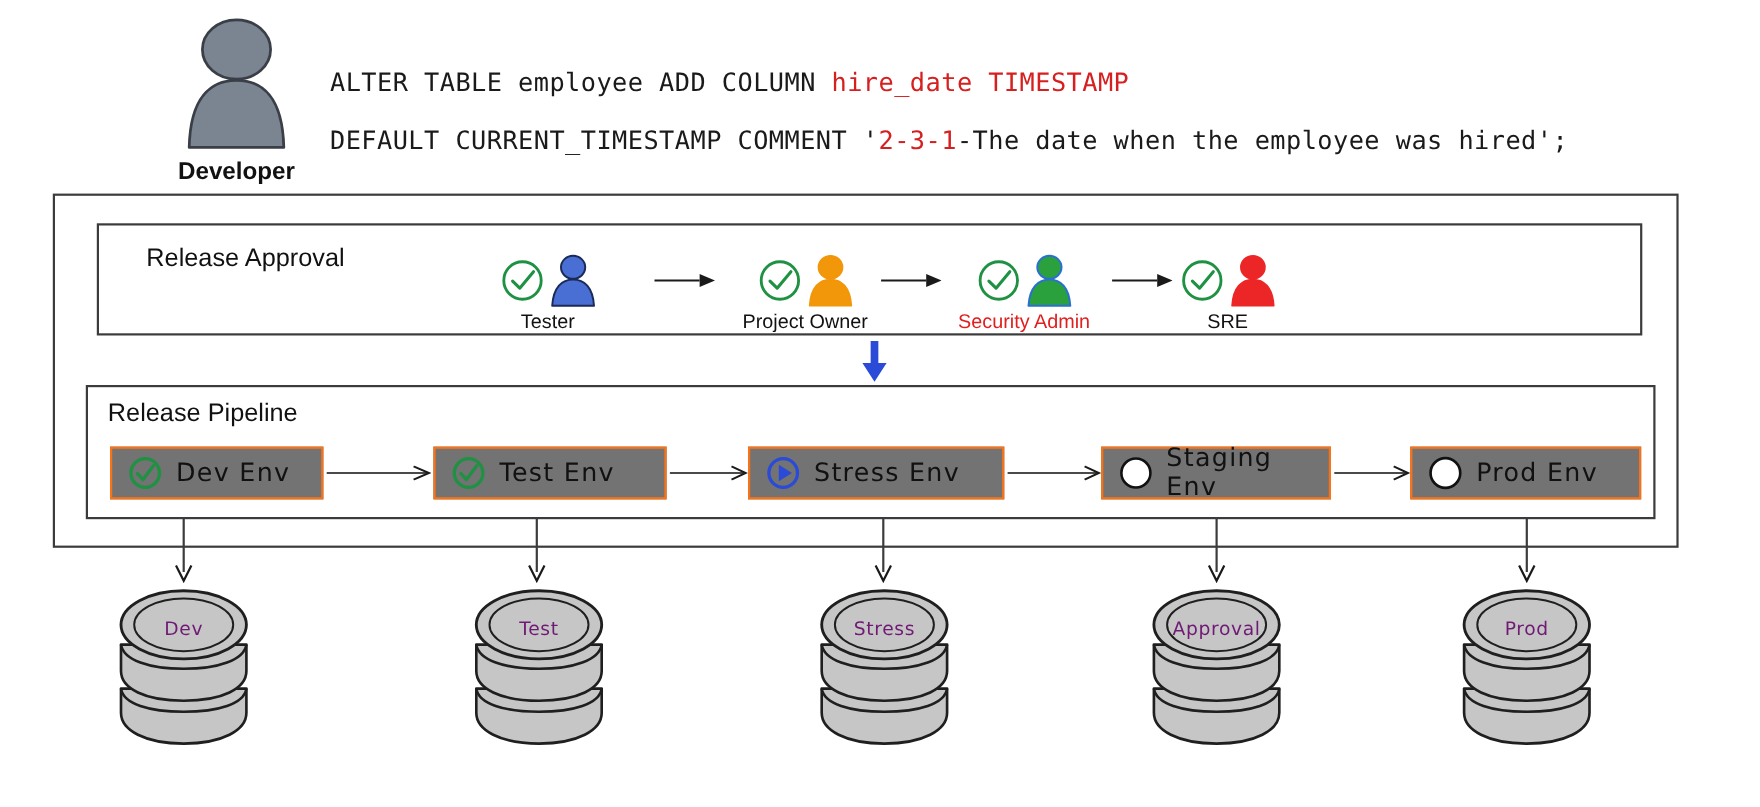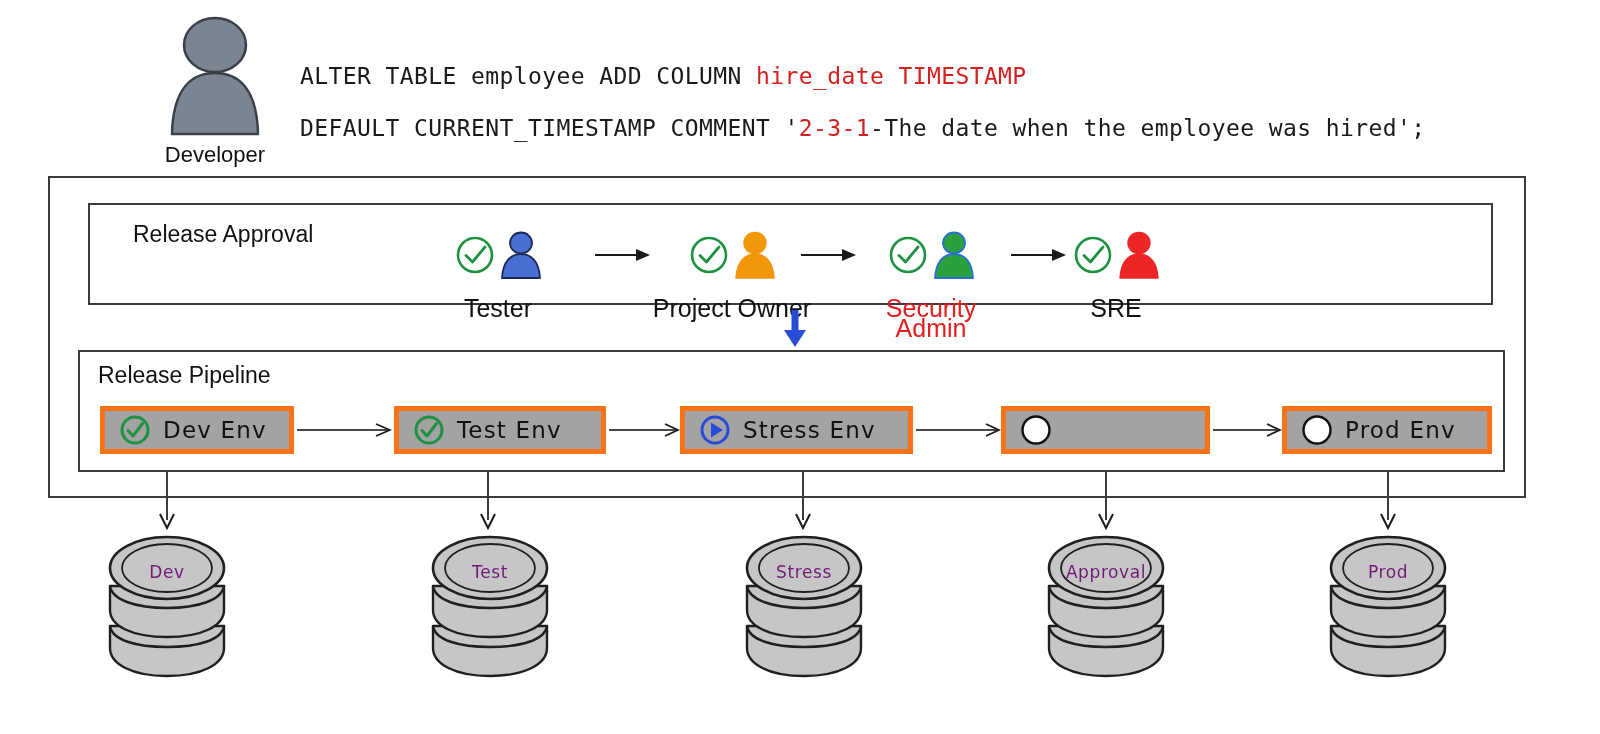--- a/index.html
+++ b/index.html
@@ -13,48 +13,48 @@
   
   #sql-block{left:300px;top:50px;width:1200px;}
   .sql-line{
     font-family:"DejaVu Sans Mono","Liberation Mono",monospace;
     font-size:23px;line-height:52px;color:#1a1a1a;white-space:pre;letter-spacing:0.4px;
   }
   .sql-red{color:#d62020;}
 
   
   #developer{left:150px;top:14px;width:130px;text-align:center;}
-  #developer .dev-label{font-size:22px;color:#111;margin-top:2px;}
+  #developer .dev-label{font-size:22px;color:#111;margin-top:2px;font-weight:bold;}
 
   
   #outer-frame{left:48px;top:176px;width:1478px;height:322px;
     border:2px solid #3b3b3b;background:#fff;box-sizing:border-box;}
   #approval-panel{left:88px;top:203px;width:1405px;height:102px;
     border:2px solid #3b3b3b;background:#fff;box-sizing:border-box;}
   #pipeline-panel{left:78px;top:350px;width:1427px;height:122px;
     border:2px solid #3b3b3b;background:#fff;box-sizing:border-box;}
 
   .panel-title{font-size:23px;color:#111;}
   #approval-title{left:133px;top:221px;}
   #pipeline-title{left:98px;top:362px;}
 
   
   .approver{width:160px;text-align:center;top:230px;}
   .approver .row{display:flex;align-items:center;justify-content:center;gap:2px;height:50px;}
-  .approver .name{font-size:25px;color:#111;margin-top:18px;line-height:20px;}
+  .approver .name{font-size:18px;color:#111;margin-top:2px;line-height:20px;}
   .approver .name.red{color:#e02020;}
 
   .appr-arrow{top:248px;width:56px;height:14px;}
 
   
   #blue-arrow{left:780px;top:308px;width:30px;height:40px;}
 
   
   .stage{
-    top:406px;height:48px;border:5px solid #f97316;background:#a3a3a3;
+    top:406px;height:48px;border:2px solid #f97316;background:#737373;
     box-sizing:border-box;display:flex;align-items:center;gap:12px;padding-left:14px;
   }
   .stage .stage-label{
     font-family:"DejaVu Sans","Liberation Sans",sans-serif;
     font-size:23px;color:#111;letter-spacing:1.2px;
   }
   .stage-arrow{top:423px;height:14px;}
 
   
   .db-arrow{top:470px;width:20px;height:60px;}
@@ -200,20 +200,21 @@
 </div>
 <svg class="abs stage-arrow" style="left:915px;width:86px" viewBox="0 0 86 14">
   <line x1="1" y1="7" x2="82" y2="7" stroke="#4a4a4a" stroke-width="1.8"></line>
   <polyline points="71,1 84,7 71,13" fill="none" stroke="#1a1a1a" stroke-width="1.8"></polyline>
 </svg>
 
 <div class="abs stage" style="left:1001px;width:209px">
   <svg width="32" height="32" viewBox="0 0 32 32">
     <circle cx="16" cy="16" r="13.5" fill="#fff" stroke="#111111" stroke-width="2.4"></circle>
   </svg>
+  <span class="stage-label">Staging Env</span>
 </div>
 <svg class="abs stage-arrow" style="left:1212px;width:70px" viewBox="0 0 70 14">
   <line x1="1" y1="7" x2="66" y2="7" stroke="#4a4a4a" stroke-width="1.8"></line>
   <polyline points="55,1 68,7 55,13" fill="none" stroke="#1a1a1a" stroke-width="1.8"></polyline>
 </svg>
 
 <div class="abs stage" style="left:1282px;width:210px">
   <svg width="32" height="32" viewBox="0 0 32 32">
     <circle cx="16" cy="16" r="13.5" fill="#fff" stroke="#111111" stroke-width="2.4"></circle>
   </svg>

